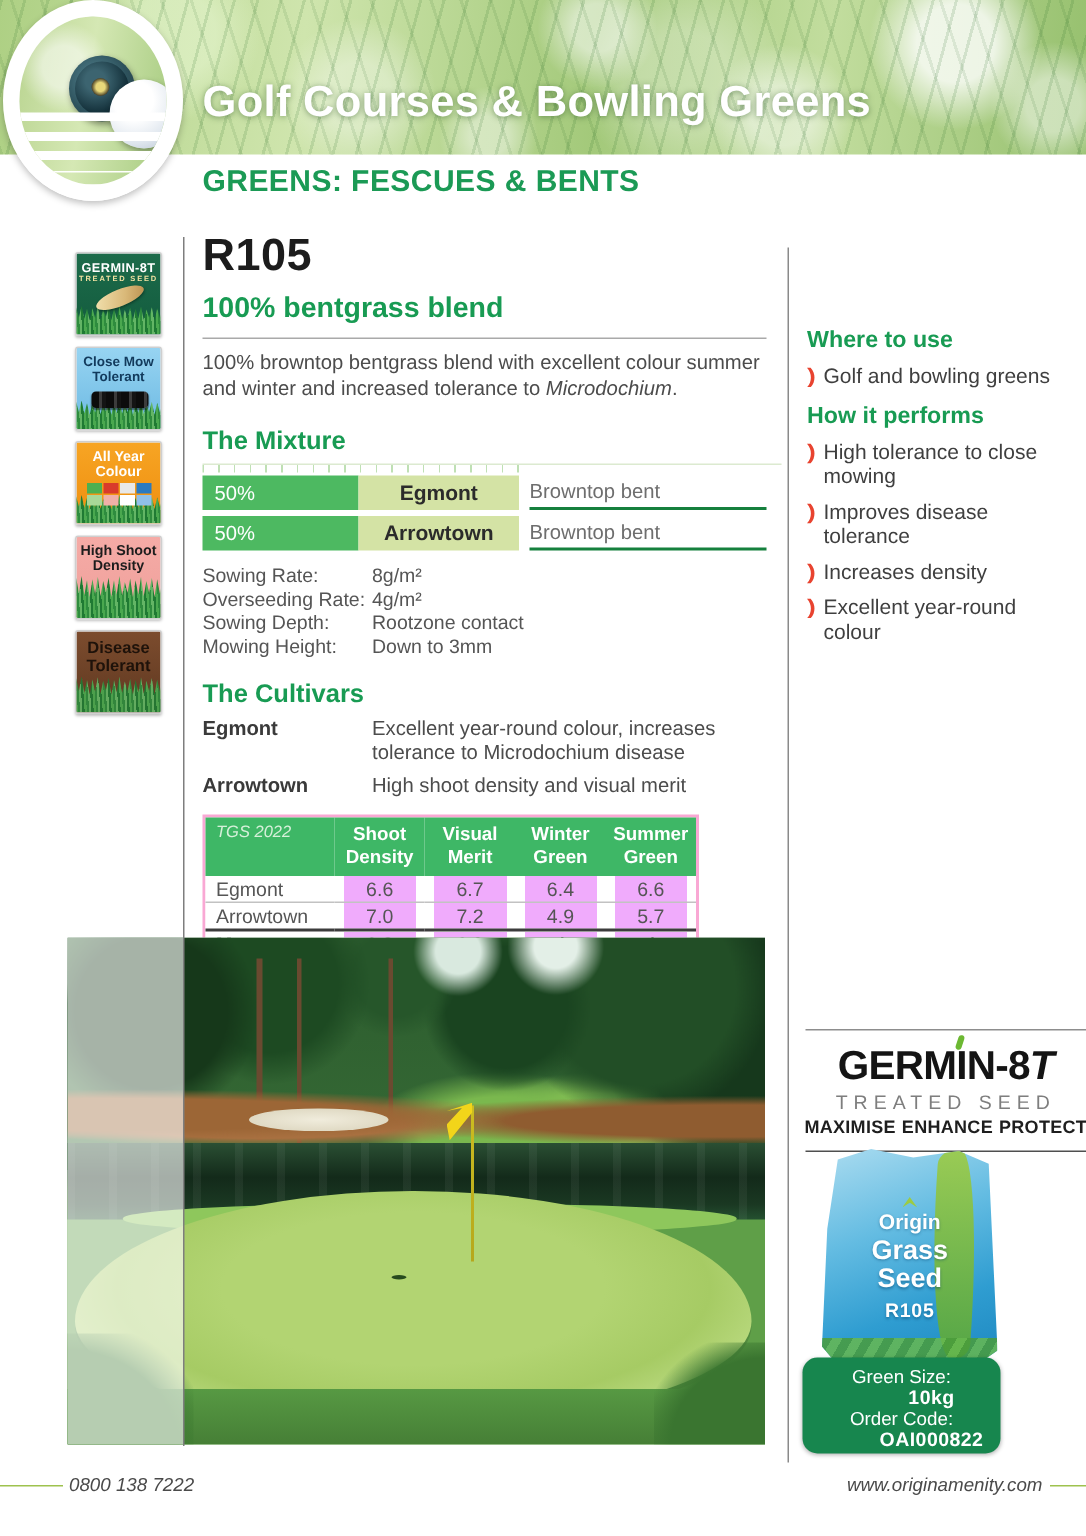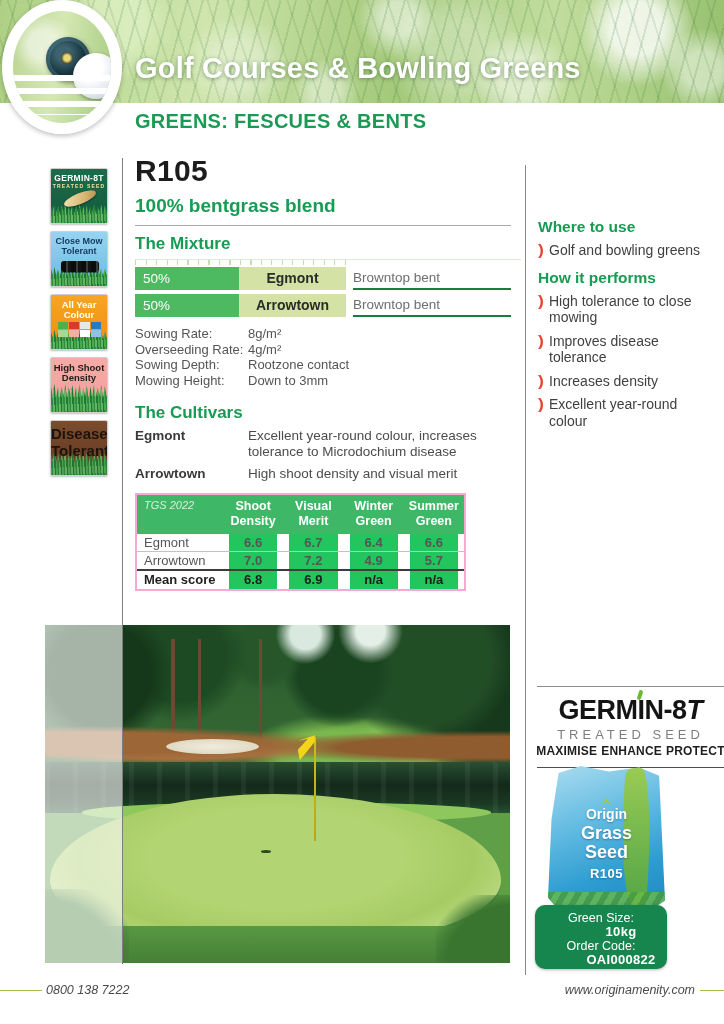--- a/index.html
+++ b/index.html
@@ -68,21 +68,21 @@
   .badge-allyear{background:linear-gradient(#f7a524,#ee8d0e);}
   .badge-allyear .btitle{color:#fff;font-size:9.5px;}
   .swatches{position:absolute;left:7px;top:27px;width:44px;z-index:2;display:flex;flex-wrap:wrap;gap:1px;}
   .swatches i{display:block;width:10px;height:7px;}
   .sw1{background:#4caf50}.sw2{background:#d93a2b}.sw3{background:#e8e8e8}.sw4{background:#2a7ac0}
   .sw5{background:#a8d898}.sw6{background:#f0b0a8}.sw7{background:#ffffff}.sw8{background:#90c0e8}
   .badge-highshoot{background:linear-gradient(#f5aba6,#efa09b);}
   .badge-highshoot .btitle{color:#1c1c1c;font-size:9.5px;}
   .badge-highshoot .grass{height:28px;}
   .badge-disease{background:linear-gradient(#7c4c2e,#5f3820);}
-  .badge-disease .btitle{color:#1e120a;font-size:15px;}
+  .badge-disease .btitle{color:#1e120a;font-size:11px;}
   .badge-disease .grass{height:24px;opacity:.92;}
 
   
   .vrule-left{position:absolute;left:122px;top:158px;width:1px;height:806px;background:#7e7e7e;z-index:6;}
   .vrule-right{position:absolute;left:525px;top:165px;width:1px;height:810px;background:#8a8a8a;}
 
   
   .main{position:absolute;left:135px;top:156px;width:376px;color:#4a4a4a;}
   .pcode{font-size:30px;font-weight:800;color:#1c1c1c;letter-spacing:.3px;line-height:1;margin:0 0 9px;}
   .pname{font-size:19px;font-weight:700;color:#189b53;margin:0 0 8px;}
@@ -111,21 +111,21 @@
 
   
   .rt{margin-top:11px;width:331px;border:2px solid #f9a8d4;box-sizing:border-box;
       display:grid;grid-template-columns:86px repeat(4,1fr);}
   .rt .hc{background:#3eb766;color:#fff;font-weight:700;font-size:12.5px;line-height:1.2;
       text-align:center;padding:4px 0 5px;}
   .rt .hc.src{font-weight:400;font-style:italic;font-size:11px;color:#d6f0da;text-align:left;
       padding-left:7px;}
   .rt .bc{font-size:13px;color:#555;line-height:17px;height:17px;text-align:center;background:#fff;}
   .rt .bc.name{text-align:left;padding-left:7px;}
-  .rt .bc.val{background:#22c55e;background-clip:content-box;padding:0 6px;font-weight:bold;}
+  .rt .bc.val{background:#f0abfc;background-clip:content-box;padding:0 6px;}
   .rt .r1{border-bottom:1px solid #c2c2c2;}
   .rt .mean{font-weight:700;color:#1e1e1e;border-top:2px solid #3c3c3c;height:18px;line-height:18px;}
 
   
   .photo{position:absolute;left:45px;top:625px;width:465px;height:338px;overflow:hidden;
       background:linear-gradient(#e8f0ea 0%, #d8e7dc 9%, #35663a 13%, #3a7040 46%, #5f9f48 50%);}
   .trees{position:absolute;left:0;top:0;right:0;height:46%;
       background:
         radial-gradient(circle at 56% 6%, #d9e9df 0 5%, rgba(0,0,0,0) 10%),
         radial-gradient(circle at 70% 4%, #e3efe7 0 4%, rgba(0,0,0,0) 9%),
@@ -281,20 +281,21 @@
     </div>
   </div>
 
   <div class="vrule-left"></div>
   <div class="vrule-right"></div>
 
   <div class="main">
     <h1 class="pcode">R105</h1>
     <h2 class="pname">100% bentgrass blend</h2>
     <hr class="hr-thin">
+    <p class="desc"><span>100% browntop bentgrass blend with excellent colour summer and winter and increased tolerance to </span><span class="it">Microdochium</span><span>.</span></p>
 
     <h3 class="sect">The Mixture</h3>
     <div class="mix-topline"></div>
     <div class="ticks"></div>
 
     <div class="mix-row">
       <div class="bar-pct">50%</div>
       <div class="bar-cv">Egmont</div>
       <div class="bar-sp">Browntop bent</div>
     </div>

